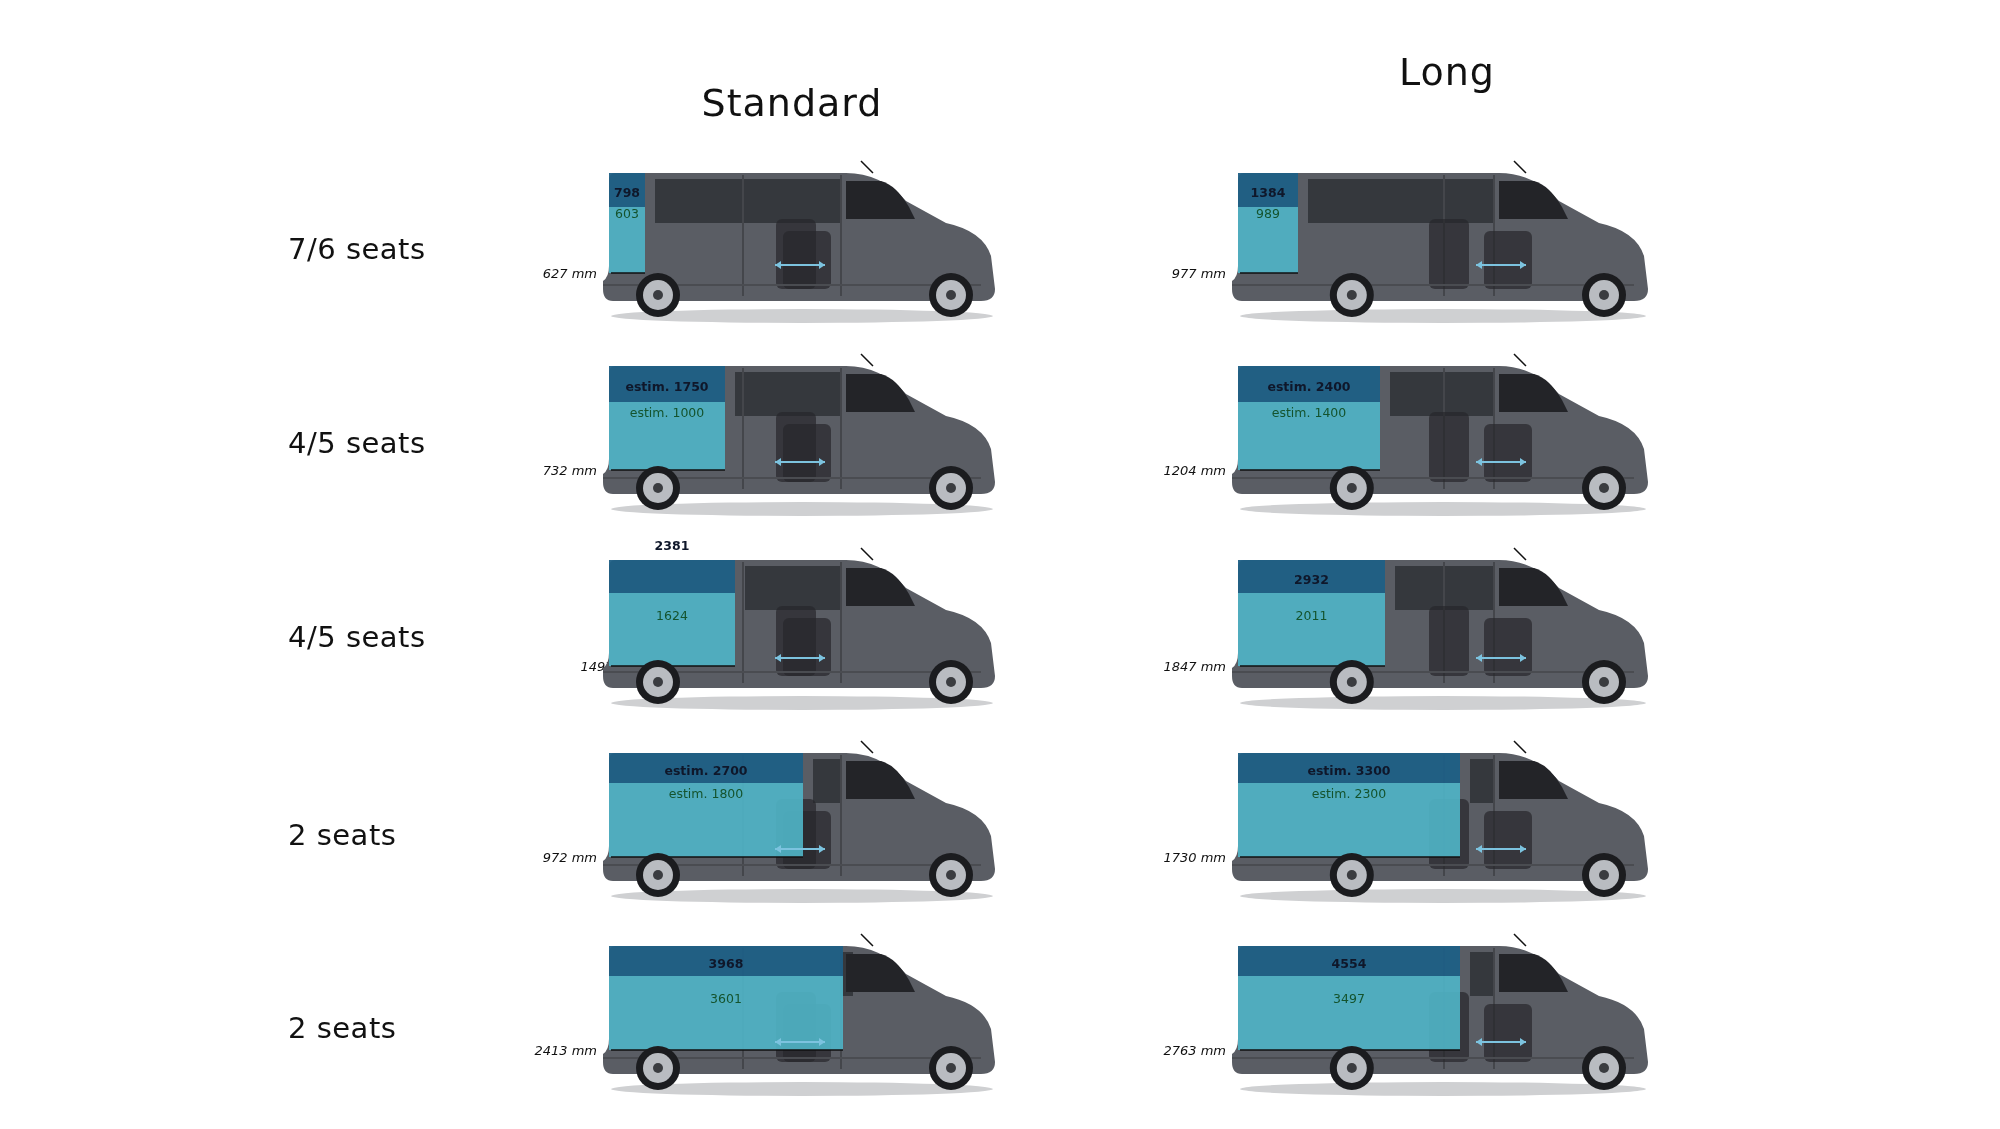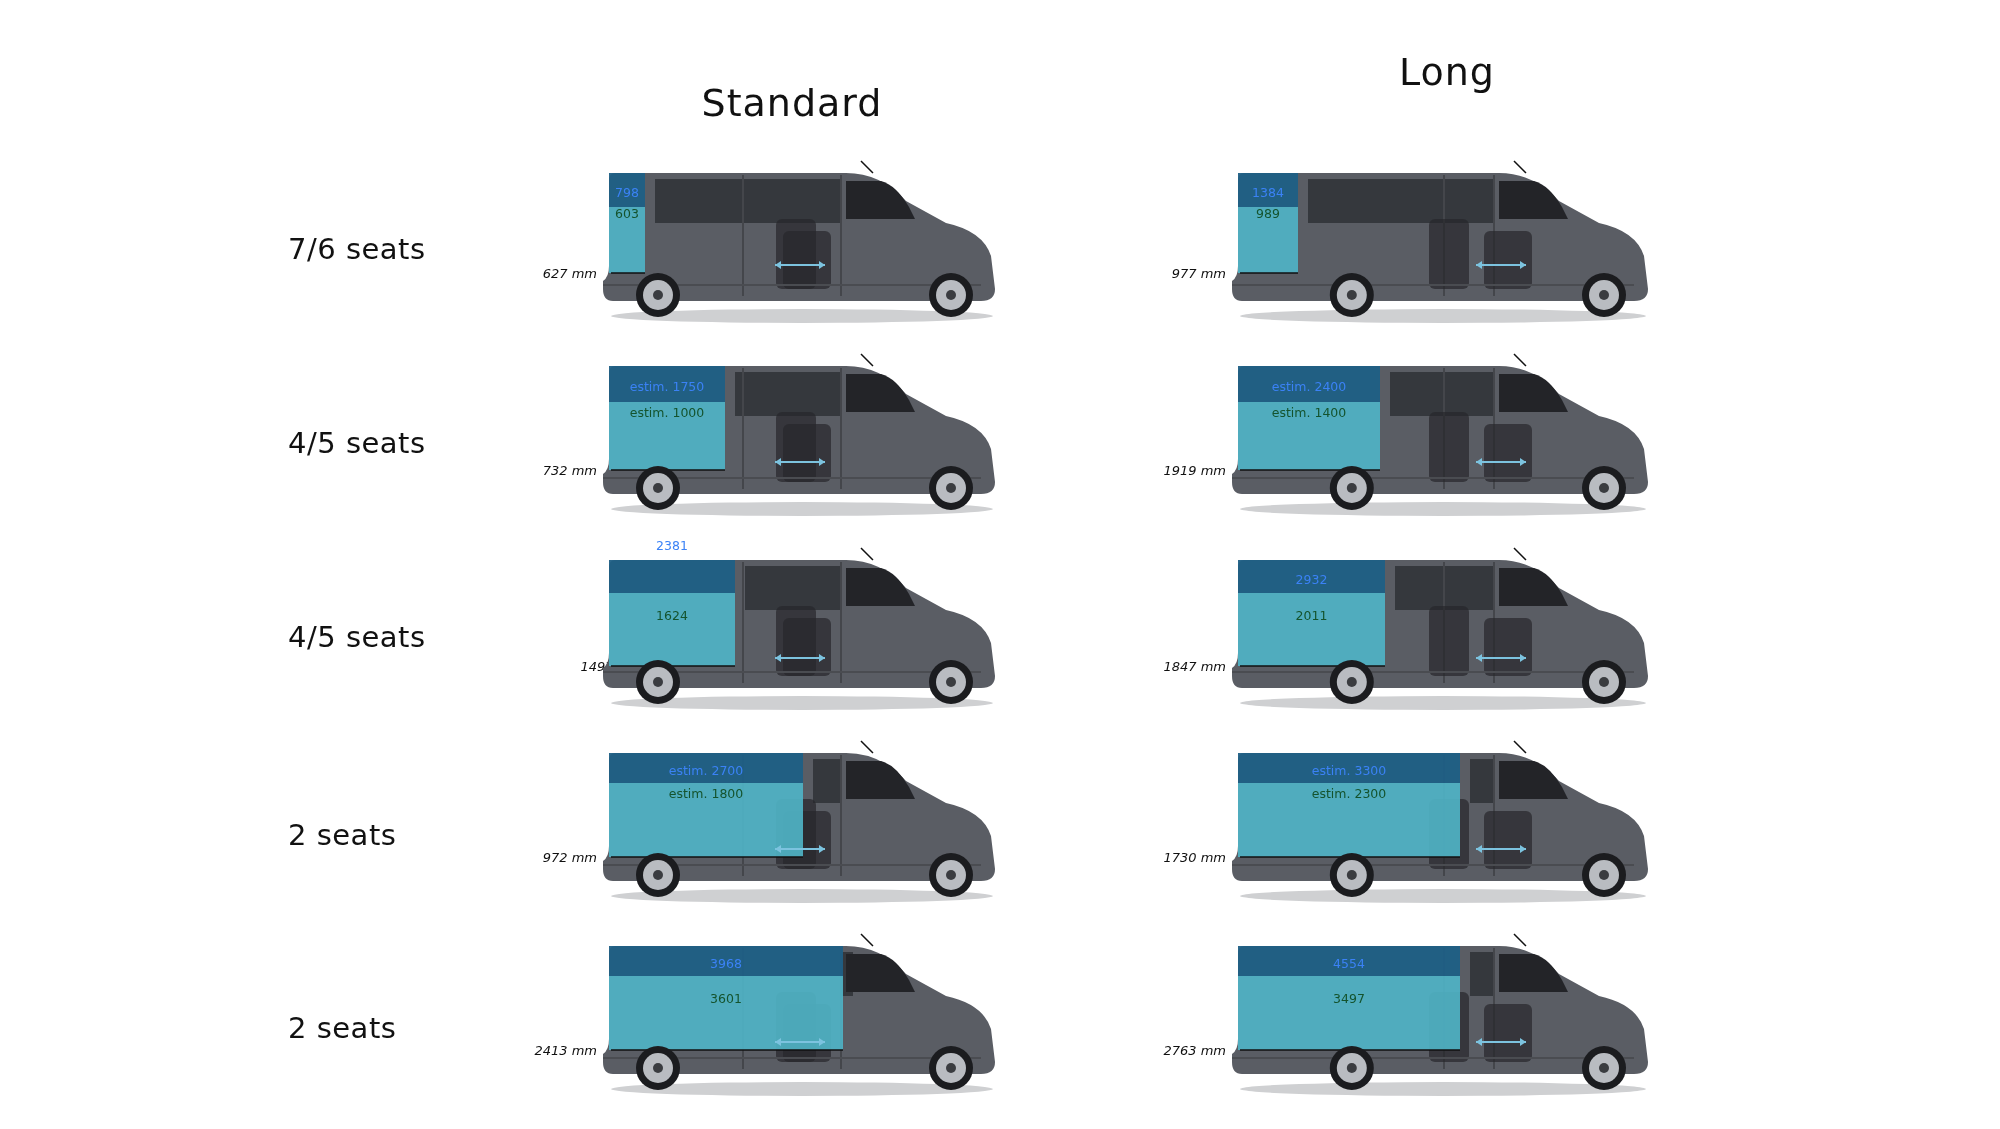--- a/index.html
+++ b/index.html
@@ -5,21 +5,21 @@
   html, body { margin: 0; padding: 0; background: #ffffff; }
   body { width: 2000px; height: 1129px; position: relative; overflow: hidden;
          font-family: "DejaVu Sans", sans-serif; color: #111; }
   .col-title { position: absolute; top: 50px; font-size: 38px; font-weight: normal; letter-spacing: 1px;
                transform: translateX(-50%); white-space: nowrap; }
   .row-label { position: absolute; left: 288px; font-size: 29px; letter-spacing: 0.5px; white-space: nowrap; transform: translateY(-50%); }
   .cell { position: absolute; }
   .van-svg { position: absolute; left: 0; top: 0; overflow: visible; }
   .mm-label { position: absolute; font-size: 13px; font-style: italic; white-space: nowrap; text-align: right; transform: translateY(-50%); }
   .vol { position: absolute; font-size: 12.5px; white-space: nowrap; transform: translate(-50%, -50%); }
-  .vol.top { color: #3b82f6; }
+  .vol.top { color: #0f172a; font-weight: bold; }
   .vol.bottom { color: #14532d; }
 </style>
 </head>
 <body>
 
 <div class="col-title" style="left:792px;margin-top:31px;">Standard</div>
 <div class="col-title" style="left:1447px;">Long</div>
 
 <div class="row-label" style="top:249px;">7/6 seats</div>
 <div class="row-label" style="top:443px;">4/5 seats</div>
@@ -108,21 +108,21 @@
   <circle cx="55" cy="134" r="15" fill="#b9bcc1"></circle>
   <circle cx="55" cy="134" r="5" fill="#3a3c40"></circle>
   <circle cx="348" cy="134" r="22" fill="#1b1c1f"></circle>
   <circle cx="348" cy="134" r="15" fill="#b9bcc1"></circle>
   <circle cx="348" cy="134" r="5" fill="#3a3c40"></circle>
   <line x1="258" y1="0" x2="270" y2="12" stroke="#111" stroke-width="1.5"></line>
 </svg>
     </div>
     <div class="vol top" style="left: 667px; top: 386px;">estim. 1750</div>
     <div class="vol bottom" style="left: 667px; top: 412px;">estim. 1000</div>
-    <div class="mm-label" style="right: 774px; top: 470px;">1919 mm</div>
+    <div class="mm-label" style="right: 774px; top: 470px;">1204 mm</div>
     <div class="cell" style="left: 1232px; top: 354px; width: 422px; height: 170px;">
 <svg class="van-svg" width="422" height="170" viewBox="0 0 422 170">
   <ellipse cx="211" cy="155" rx="203" ry="7" fill="#cfd0d2"></ellipse>
   <path d="M8 12 L267 12 Q302 12 327 40 L367 62 Q404 70 412 95 L416 128 Q416 140 402 140 L10 140 Q0 140 0 128 L0 120 Q6 116 6 105 L6 20 Q6 12 12 12 Z" fill="#5a5d64"></path>
   <path d="M158 18 L262 18 L262 62 L158 62 Z" fill="#2f3136" opacity="0.85"></path>
   <path d="M267 20 L302 20 Q317 24 330 46 L336 58 L267 58 Z" fill="#232428"></path>
   <line x1="262" y1="14" x2="262" y2="135" stroke="#44464b" stroke-width="2"></line>
   <line x1="212" y1="14" x2="212" y2="135" stroke="#44464b" stroke-width="2"></line>
   <rect x="197" y="58" width="40" height="70" rx="6" fill="#26272b" opacity="0.7"></rect>
   <rect x="252" y="70" width="48" height="58" rx="6" fill="#26272b" opacity="0.7"></rect>

